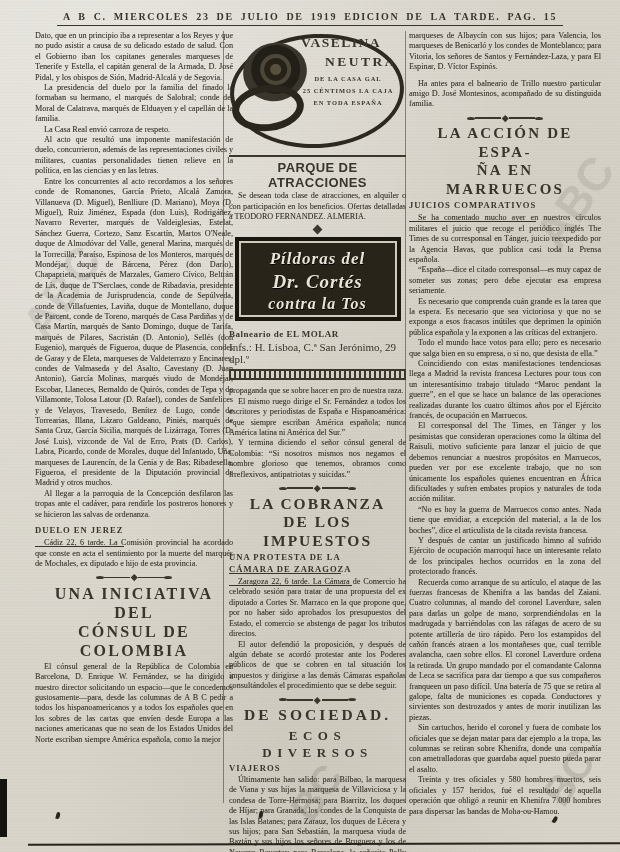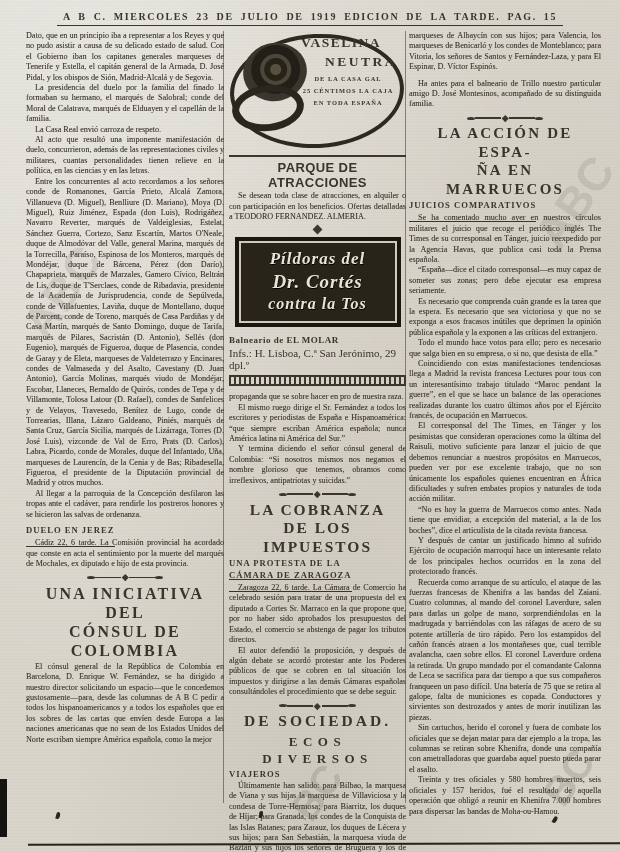--- a/index.html
+++ b/index.html
@@ -17,21 +17,21 @@
     background:repeating-linear-gradient(0deg, rgba(120,110,95,0.030) 0 1px, transparent 1px 3px),
                repeating-linear-gradient(90deg, rgba(255,255,255,0.030) 0 1px, transparent 1px 4px);}
   .masthead{position:absolute; top:6px; left:0; right:0; text-align:center;}
   .masthead span{
     display:inline-block; font-size:10px; font-weight:bold; letter-spacing:1.6px; word-spacing:3px;
     border-bottom:1.8px solid #3a362c; padding:0 6px 3px;
   }
   .vrule{position:absolute; top:31px; width:1px; height:772px; background:rgba(62,57,47,0.55);}
   .v1{left:223px;} .v2{left:405px;}
   .col{position:absolute; top:31px;}
-  .col1{left:26px; width:198px;}
+  .col1{left:35px; width:198px;}
   .col2{left:229px; width:177px;}
   .col3{left:409px; width:192px;}
   p.body{
     margin:0; font-size:8.1px; line-height:10.4px; text-align:justify;
     text-shadow:0.2px 0.2px 0 rgba(57,53,44,0.35);
   }
   p.ind{text-indent:9px;}
   .subhead{font-size:8.6px; font-weight:bold; letter-spacing:1px; margin:5px 0 3px;}
   .subhead .u{border-bottom:1.2px solid #39352c; padding-bottom:11px;text-align:right;}
   .h-big{font-weight:bold; text-align:center; margin:3px 12px 2px;font-family:Liberation Serif, serif;}
@@ -56,21 +56,21 @@
   .jar-base{position:absolute; left:3px; top:54px; width:58px; height:32px; border-radius:50%;
     border:7px solid #2a261d; transform:rotate(-7deg); background:transparent;}
   .vas-text{position:absolute; left:68px; top:4px; width:102px; text-align:center;}
   .vas-b1{font-size:13.5px; font-weight:bold; letter-spacing:1.5px; display:block; text-align:left; padding-left:4px;}
   .vas-b2{font-size:13.5px; font-weight:bold; letter-spacing:2.5px; display:block; text-align:right; padding-right:2px; margin-top:3px;}
   .vas-s{font-size:6.4px; font-weight:bold; letter-spacing:1px; display:block; margin-top:5px;}
   .rule-h{height:2.2px; background:#3b372c; margin:2px 0 3px;}
   .parque-t{font-family:"Liberation Sans","DejaVu Sans",sans-serif; font-weight:bold;
     font-size:13px; text-align:center; letter-spacing:0.4px; margin:2px 0 1px;}
   .cross{width:7px; height:7px; margin:4px auto; background:#3b372c; transform:rotate(45deg);}
-  .pildoras{width:146px; margin:2px auto 6px; padding:8px 6px 10px; text-align:center;
+  .pildoras{width:146px; margin:2px auto 6px; padding:8px 6px 4px; text-align:center;
     background:#282419; border:4px solid #1a1710; box-shadow:inset 0 0 0 2px #cfcaba;}
   .pil-l{display:block; color:#e9e5d6; font-weight:bold; font-style:italic; letter-spacing:1px;
     text-shadow:0.5px 0.5px 0 #000;}
   .pil-1{font-size:17px;} .pil-2{font-size:19px; margin-top:2px;} .pil-3{font-size:16px; margin-top:2px;}
   .baln{text-align:left; margin:8px 0 4px;}
   .baln-t{font-size:9px; font-weight:bold; letter-spacing:0.5px; display:block;}
   .baln-i{font-size:11px; display:block; margin-top:2px;}
   .dbl-rule{height:7px; margin:3px 0 6px; border-top:2.4px solid #3b372c; border-bottom:2.4px solid #3b372c;
     background:repeating-linear-gradient(90deg,#3b372c 0 2px, transparent 2px 5px);}
   

